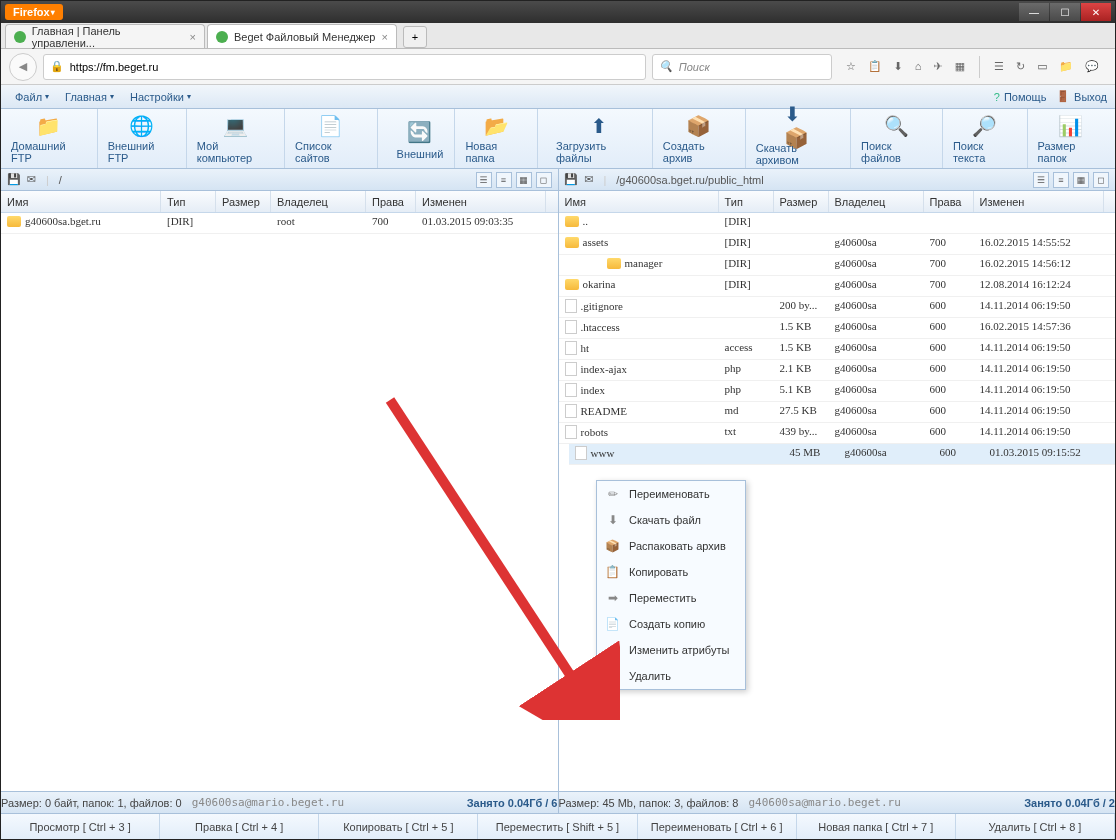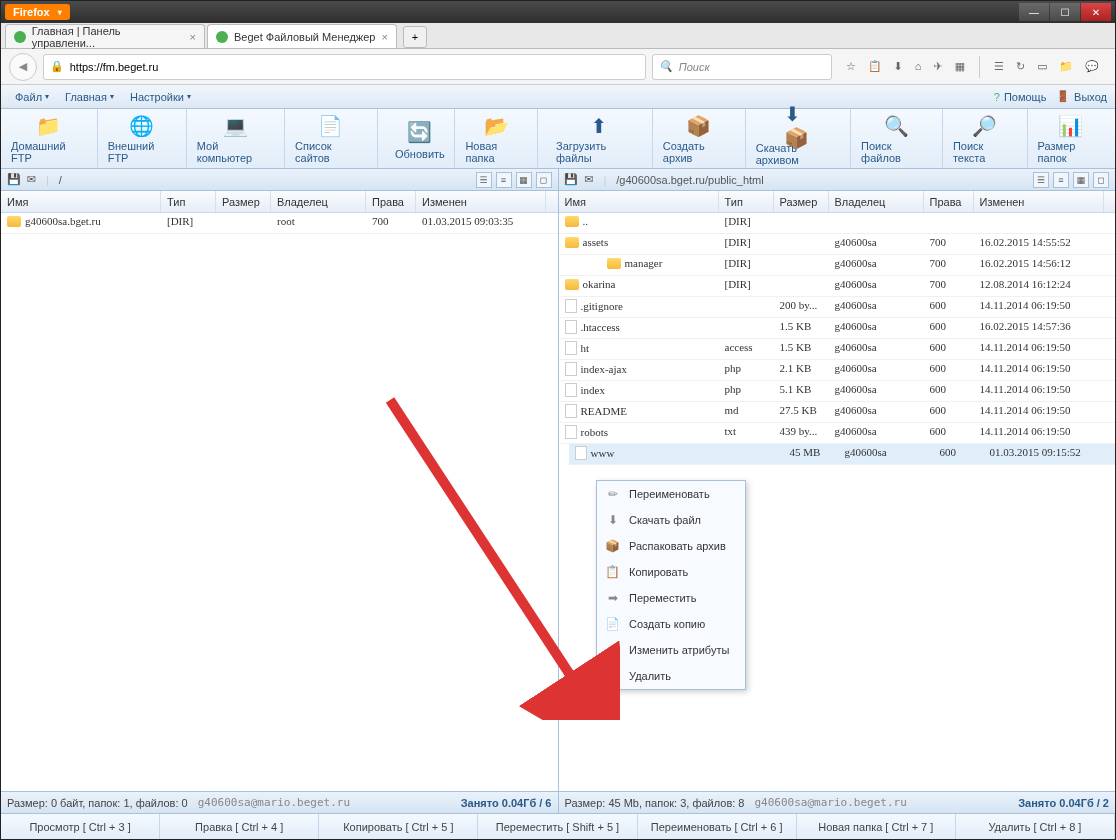--- a/index.html
+++ b/index.html
@@ -1,19 +1,19 @@
 <!DOCTYPE html>
 <html><head>
 <meta charset="utf-8">
 <style>
 * { margin: 0; padding: 0; box-sizing: border-box; }
 body { font-family: Arial, sans-serif; font-size: 11px; background: #fff; width: 1116px; height: 840px; overflow: hidden; position: relative; }
 .window { width: 1116px; height: 840px; border: 1px solid #222; background: #fff; display: flex; flex-direction: column; }
 .titlebar { height: 22px; background: linear-gradient(#4b4b4b, #2e2e2e); display: flex; align-items: center; padding: 0 4px; }
-.ff-badge { background: #ff7f00; color: #fff; padding: 2px 8px; border-radius: 3px; font-size: 11px; font-weight: bold; display: flex; align-items: center; gap: 8px; }
+.ff-badge { background: #ff7f00; color: #fff; padding: 2px 8px; border-radius: 3px; font-size: 11px; font-weight: bold; display: flex; align-items: center; gap: 1px; }
 .win-controls { margin-left: auto; display: flex; }
 .win-btn { width: 30px; height: 18px; margin-left: 1px; display: flex; align-items: center; justify-content: center; color: #fff; font-size: 10px; }
 .win-btn.min { background: linear-gradient(#6a6a6a,#4a4a4a); }
 .win-btn.max { background: linear-gradient(#6a6a6a,#4a4a4a); }
 .win-btn.close { background: linear-gradient(#d44,#a22); }
 .tab-strip { height: 26px; background: #e8e8e8; display: flex; align-items: flex-end; padding: 0 4px; border-bottom: 1px solid #bbb; }
 .tab { height: 24px; padding: 4px 8px; background: #f5f5f5; border: 1px solid #bbb; border-bottom: none; border-radius: 4px 4px 0 0; margin-right: 2px; display: flex; align-items: center; gap: 6px; font-size: 11px; color: #333; max-width: 200px; }
 .tab.active { background: #fff; }
 .tab-close { color: #888; cursor: pointer; }
 .newtab { width: 24px; height: 22px; border: 1px solid #bbb; border-radius: 3px; display: flex; align-items: center; justify-content: center; margin-left: 4px; background: #f0f0f0; }
@@ -41,21 +41,21 @@
 .path-bar .right-icons { margin-left: auto; display: flex; gap: 4px; }
 .view-icon { width: 16px; height: 16px; border: 1px solid #a8c0da; background: #f0f6fc; display: flex; align-items: center; justify-content: center; font-size: 9px; }
 .grid-header { height: 22px; background: linear-gradient(#fafcfe,#e5edf6); border-bottom: 1px solid #c5d7ea; display: flex; }
 .gh-cell { border-right: 1px solid #d5e0ec; padding: 4px 6px; color: #333; font-size: 11px; display: flex; align-items: center; }
 .file-list { flex: 1; overflow: auto; background: #fff; }
 .file-row { height: 21px; display: flex; align-items: flex-start; border-bottom: 1px solid #f0f0f0; font-family: Liberation Serif, serif; }
 .file-row.selected { background: #e0eefa; margin-left: 10px; }
 .fr-cell { padding: 2px 6px; font-size: 11px; color: #333; overflow: hidden; text-overflow: ellipsis; white-space: nowrap; display: flex; align-items: center; gap: 4px; }
 .fldr-icon { width: 14px; height: 11px; background: linear-gradient(#ffd96b,#f6b93b); border-radius: 2px; display: inline-block; }
 .file-icon { width: 12px; height: 14px; background: #fff; border: 1px solid #ccc; display: inline-block; }
-.status-pane { height: 22px; background: linear-gradient(#eaf2fa,#d5e4f3); border-top: 1px solid #a8c0da; display: flex; align-items: center; padding: 0 6px; font-size: 11px; color: #444; }
+.status-pane { height: 22px; background: linear-gradient(#eaf2fa,#d5e4f3); border-top: 1px solid #a8c0da; display: flex; align-items: center; padding: 0 0; font-size: 11px; color: #444; }
 .status-user { font-family: monospace; color: #888; margin-left: 10px; }
 .status-right { margin-left: auto; color: #2a5a8a; font-weight: bold; }
 .bottom-buttons { height: 26px; background: linear-gradient(#f4f9fe,#e2edf9); display: flex; border-top: 1px solid #a8c0da; }
 .btm-btn { flex: 1; border-right: 1px solid #c5d7ea; display: flex; align-items: center; justify-content: center; color: #444; font-size: 11px; }
 .context-menu { position: absolute; left: 596px; top: 480px; width: 150px; background: #f7fbff; border: 1px solid #a8c0da; box-shadow: 2px 2px 6px rgba(0,0,0,0.2); }
 .ctx-item { height: 26px; display: flex; align-items: center; padding: 0 8px; gap: 8px; color: #333; font-size: 11px; }
 .ctx-icon { width: 16px; height: 16px; display: flex; align-items: center; justify-content: center; font-size: 12px; }
 .arrow-annot { position: absolute; left: 380px; top: 390px; pointer-events: none; }
 .lock { color: #6a6; }
 </style>
@@ -155,21 +155,21 @@
         <div class="tool-icon">💻</div>
         <span>Мой компьютер</span>
       </div>
       <div class="tool-btn">
         <div class="tool-icon">📄</div>
         <span>Список сайтов</span>
       </div>
       <div class="tool-sep"></div>
       <div class="tool-btn">
         <div class="tool-icon">🔄</div>
-        <span>Обновить</span>
+        <span>Внешний</span>
       </div>
       <div class="tool-btn">
         <div class="tool-icon">📂</div>
         <span>Новая папка</span>
       </div>
       <div class="tool-sep"></div>
       <div class="tool-btn">
         <div class="tool-icon">⬆</div>
         <span>Загрузить файлы</span>
       </div>

